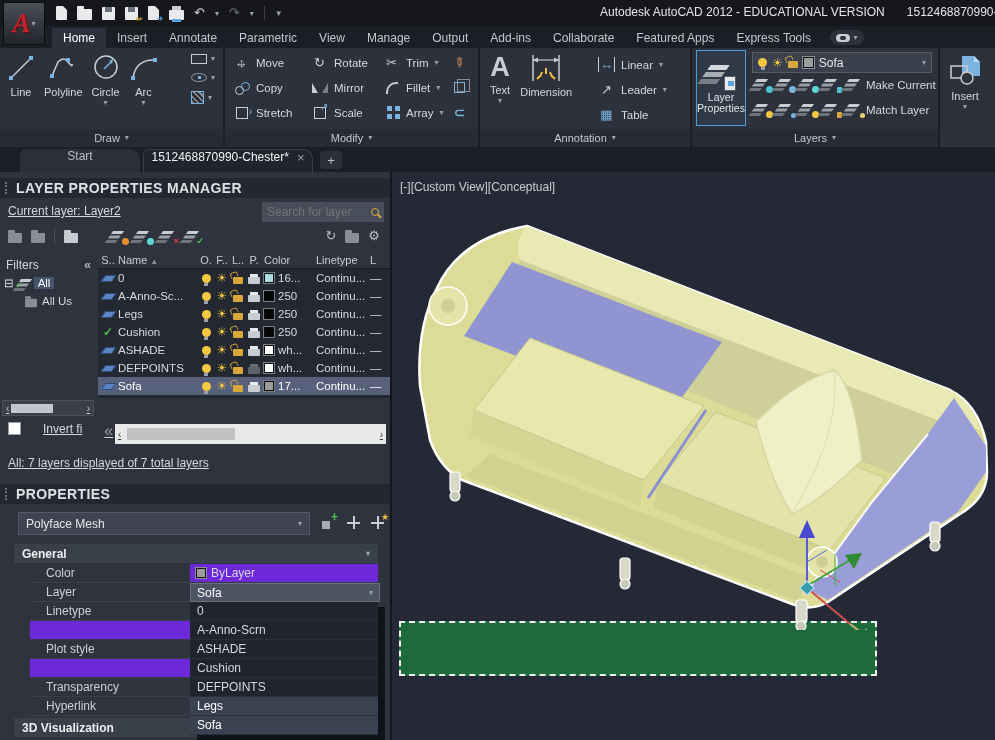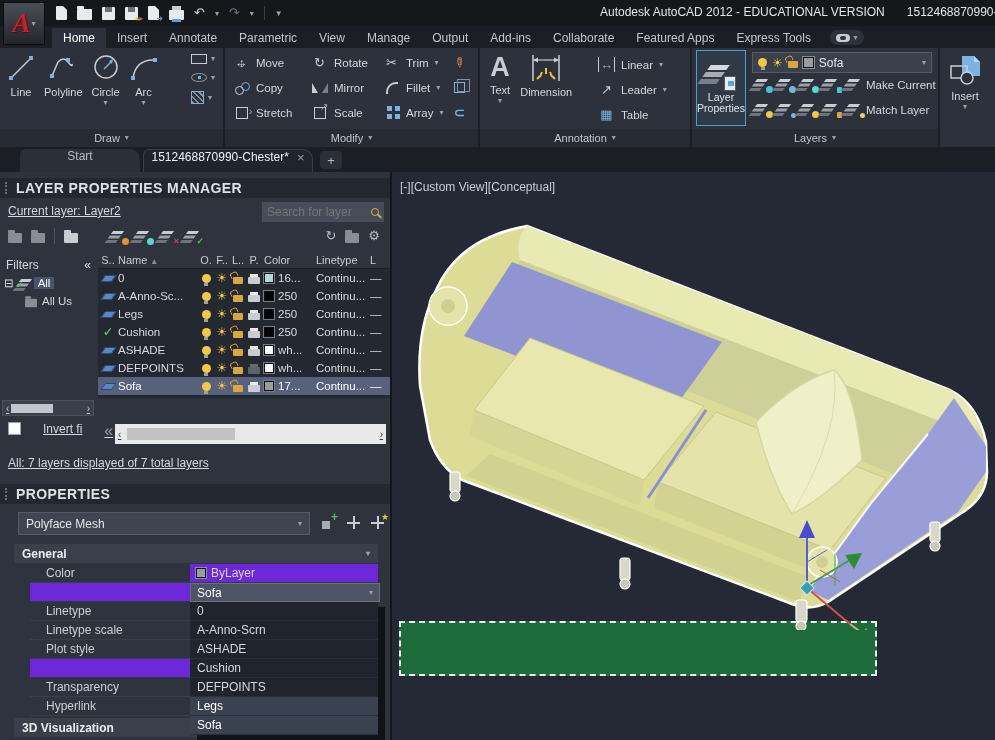--- a/index.html
+++ b/index.html
@@ -764,28 +764,28 @@
   </div>
 
   <div class="prow" style="left:30px;top:392px;">
     <span class="lab">Color</span>
     <span class="val">
         <span class="ic-swatch" style="width: 10px; height: 10px; background: rgb(156, 156, 156);"></span>
         <span>ByLayer</span>
       </span>
   </div>
   <div class="prow" style="left:30px;top:411px;">
+    <span class="lab">Layer</span>
     <span class="val"></span>
   </div>
   <div class="prow" style="left:30px;top:430px;">
     <span class="lab">Linetype</span>
       <span class="val"></span>
   </div>
   <div class="prow" style="left:30px;top:449px;">
-    <span class="lab">Linetype scale</span>
       <span class="val"></span>
   </div>
   <div class="prow" style="left:30px;top:468px;">
     <span class="lab">Plot style</span>
       <span class="val"></span>
   </div>
   <div class="prow" style="left:30px;top:487px;">
       <span class="val"></span>
   </div>
   <div class="prow" style="left:30px;top:506px;">

